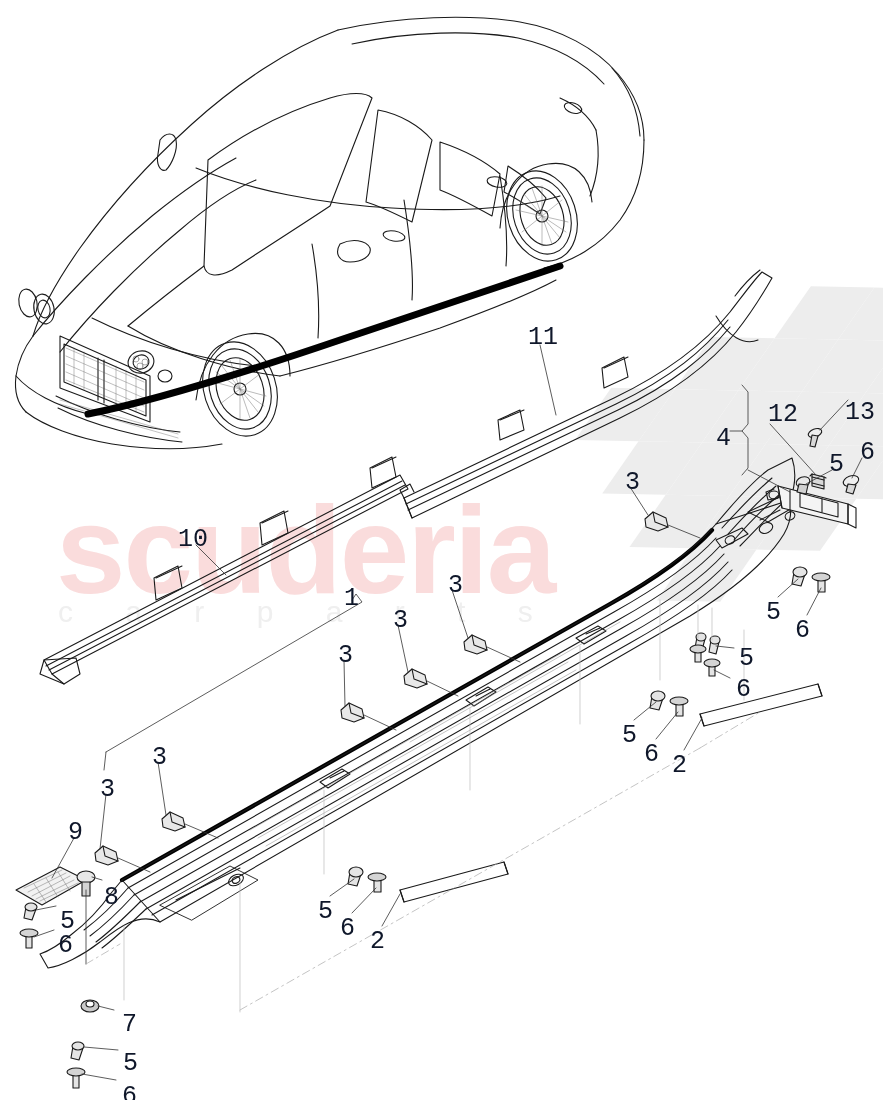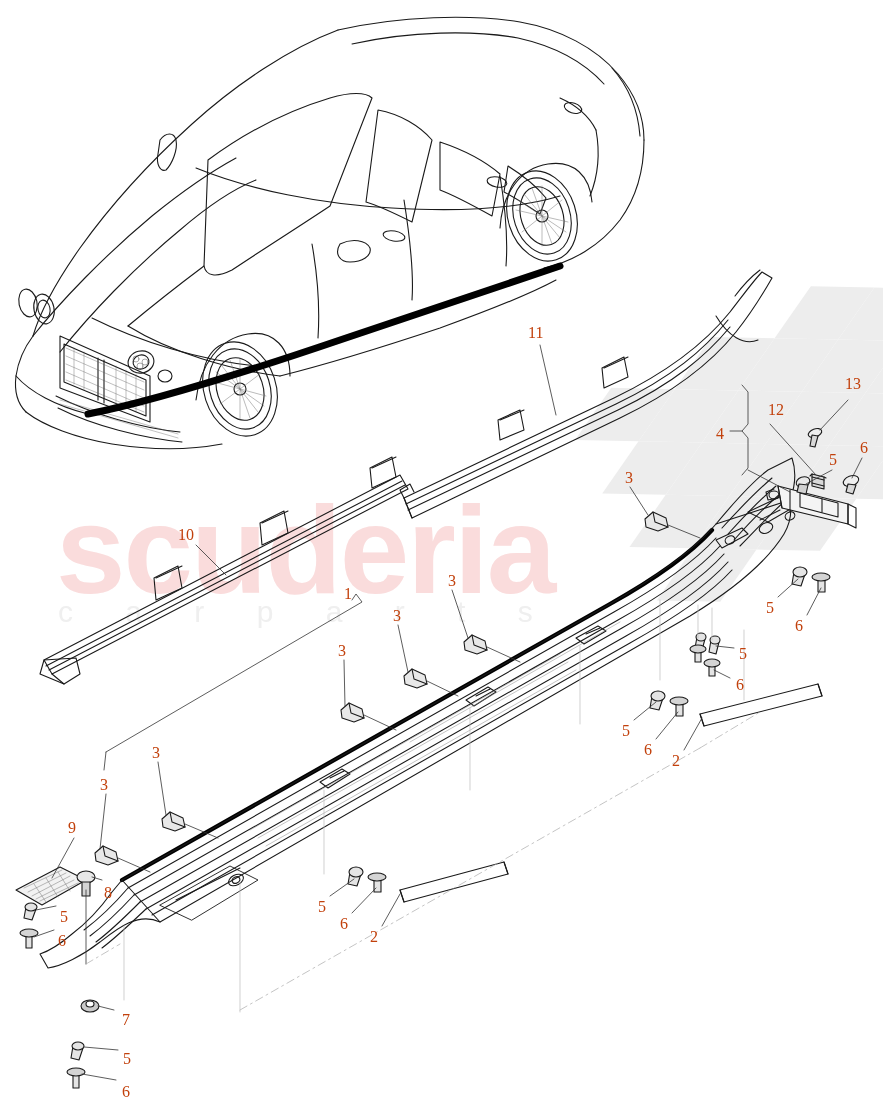--- a/index.html
+++ b/index.html
@@ -18,23 +18,23 @@
     overflow: hidden;
   }
   #page svg {
     position: absolute;
     left: 0;
     top: 0;
   }
   .layer { position: absolute; left: 0; top: 0; width: 883px; height: 1100px; }
   .callout {
     position: absolute;
-    font-family: Liberation Serif, serif;
-    font-size: 16px;
-    color: #c2410c;
+    font-family: Liberation Mono, monospace;
+    font-size: 25px;
+    color: #0f172a;
     line-height: 1;
     white-space: nowrap;
     user-select: none;
   }
   .wm-main {
     position: absolute;
     font-family: "Liberation Sans", sans-serif;
     font-weight: bold;
     font-size: 125px;
     letter-spacing: -2px;
@@ -551,21 +551,21 @@
           <path d="M744 630 L 744 700"></path>
           <path d="M698 605 L 698 638"></path>
           <path d="M712 608 L 712 640"></path>
         </g>
       </g>
 
     </g>
   </svg>
 
   <div class="callout" style="left:528px; top:325px;">11</div>
-  <div class="callout" style="left:845px; top:376px;">13</div>
+  <div class="callout" style="left:845px; top:400px;">13</div>
   <div class="callout" style="left:768px; top:402px;">12</div>
   <div class="callout" style="left:716px; top:426px;">4</div>
   <div class="callout" style="left:829px; top:452px;">5</div>
   <div class="callout" style="left:860px; top:440px;">6</div>
   <div class="callout" style="left:625px; top:470px;">3</div>
   <div class="callout" style="left:178px; top:527px;">10</div>
   <div class="callout" style="left:344px; top:586px;">1</div>
   <div class="callout" style="left:448px; top:573px;">3</div>
   <div class="callout" style="left:393px; top:608px;">3</div>
   <div class="callout" style="left:338px; top:643px;">3</div>

